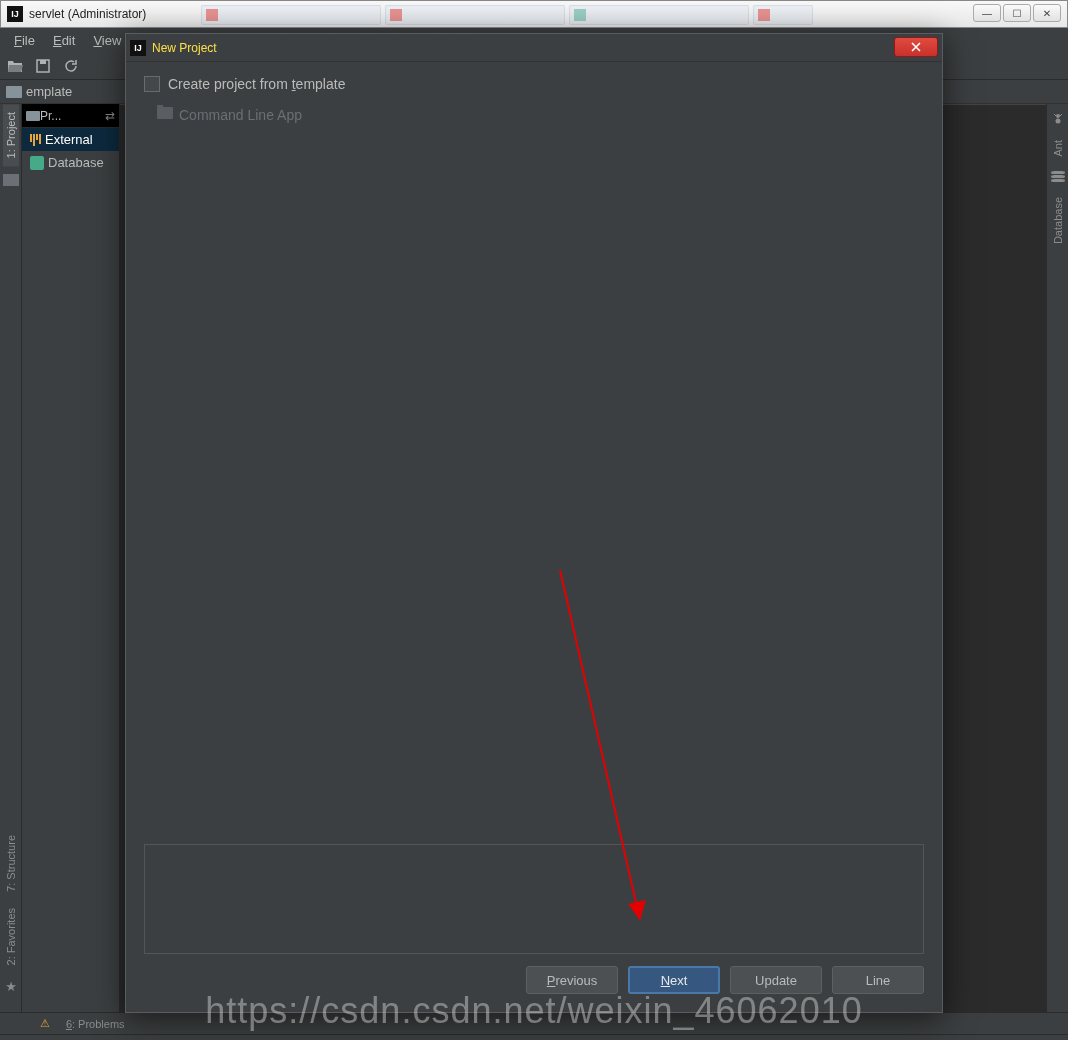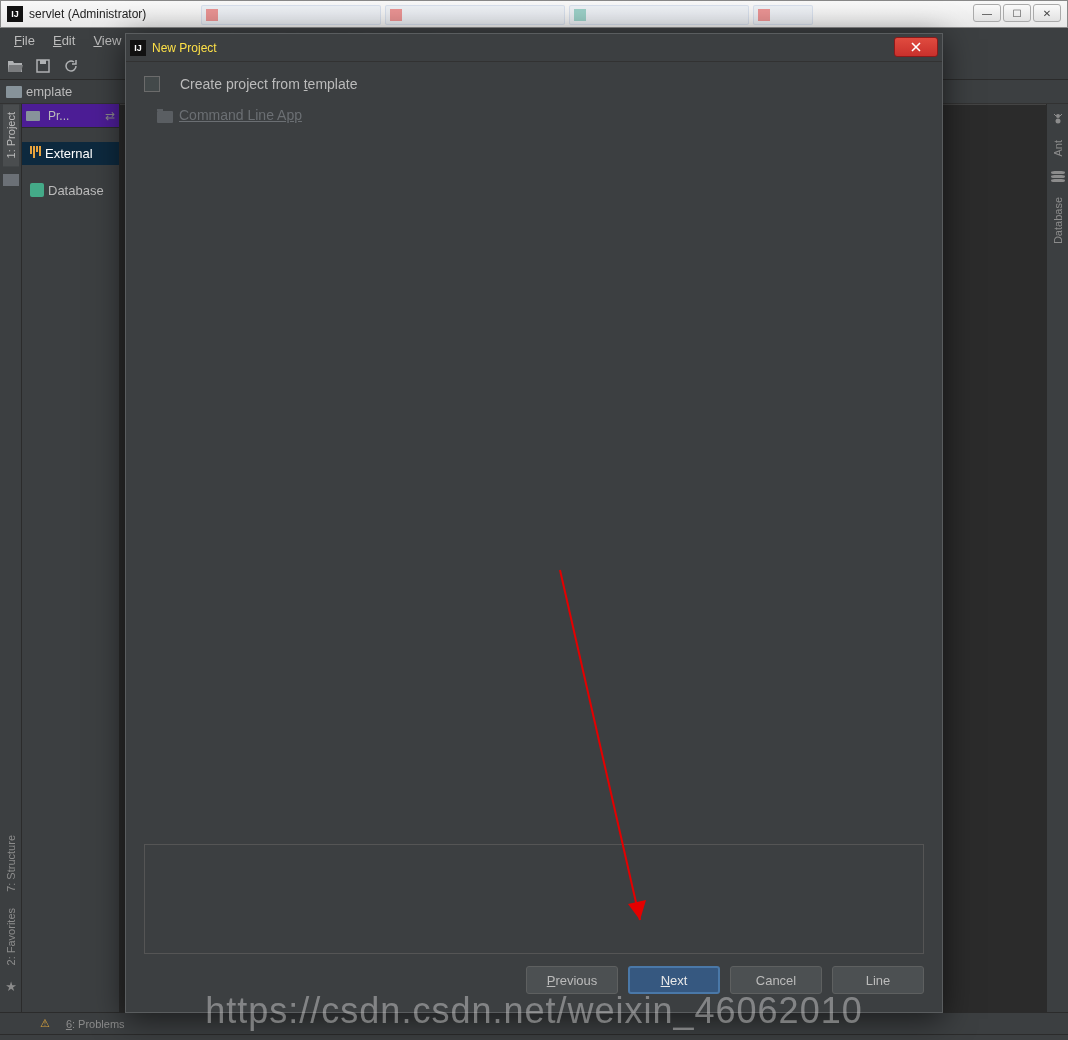--- a/index.html
+++ b/index.html
@@ -31,23 +31,23 @@
 .breadcrumb .crumb { color: #bbb; font-size: 13px; }
 
 
 .main { display: flex; height: calc(100% - 132px); position: relative; z-index: 1; }
 .left-gutter { width: 22px; background: #3c3f41; border-right: 1px solid #2b2b2b; display: flex; flex-direction: column; align-items: center; }
 .sidebar-tab { writing-mode: vertical-rl; transform: rotate(180deg); color: #8c8c8c; font-size: 11px; padding: 8px 2px; cursor: pointer; }
 .sidebar-tab.active { background: #4a4d4f; color: #bbb; }
 .left-folder-icon { width: 16px; height: 12px; background: #6b7076; margin-top: 8px; }
 
 .project-panel { width: 98px; background: #3c3f41; border-right: 1px solid #2b2b2b; overflow: hidden; }
-.panel-header { height: 24px; background: #4c1d95; border-bottom: 1px solid #2b2b2b; display: flex; align-items: center; padding: 0 4px; gap: 8px; color: #bbb; font-size: 12px; }
+.panel-header { height: 24px; background: #000000; border-bottom: 1px solid #2b2b2b; display: flex; align-items: center; padding: 0 4px; gap: 0; color: #bbb; font-size: 12px; }
 .panel-header .folder-icon { width: 14px; height: 10px; background: #87939a; border-radius: 1px; }
-.tree-item { display: flex; gap: 4px; padding: 4px 8px; color: #bbb; font-size: 13px; cursor: pointer; margin-top: 14px; }
+.tree-item { display: flex; align-items: center; gap: 4px; padding: 4px 8px; color: #bbb; font-size: 13px; cursor: pointer; }
 .tree-item.selected { background: #0d293e; color: #fff; }
 .bars-icon { display: flex; gap: 1px; }
 .bars-icon span { width: 2px; background: #e8a33d; }
 .bars-icon span:nth-child(1){height:8px}.bars-icon span:nth-child(2){height:12px}.bars-icon span:nth-child(3){height:6px}.bars-icon span:nth-child(4){height:10px}
 
 .editor-area { flex: 1; background: #2b2b2b; border-top: 1px solid #444; }
 
 .right-gutter { width: 22px; background: #3c3f41; border-left: 1px solid #2b2b2b; display: flex; flex-direction: column; align-items: center; padding-top: 8px; gap: 6px; }
 .ant-icon { width: 14px; height: 14px; color: #8c8c8c; }
 .db-icon { width: 14px; height: 12px; display: flex; flex-direction: column; }
@@ -61,24 +61,24 @@
 
 
 .modal { position: absolute; left: 125px; top: 33px; width: 818px; height: 980px; background: #3c3f41; border: 1px solid #5a5d5f; box-shadow: 0 6px 30px rgba(0,0,0,0.6); z-index: 100; display: flex; flex-direction: column; }
 .modal-titlebar { height: 28px; background: #3c3f41; display: flex; align-items: center; padding: 0 4px; border-bottom: 1px solid #323232; position: relative; }
 .modal-titlebar .app-icon { width: 16px; height: 16px; background: #111; margin-right: 6px; display: flex; align-items: center; justify-content: center; color: #fff; font-size: 9px; font-weight: bold; }
 .modal-titlebar .title { color: #fde047; font-size: 12px; }
 .modal-close { position: absolute; right: 4px; top: 3px; width: 44px; height: 20px; background: linear-gradient(#e04b3f,#c9302c); border: 1px solid #8b1a1a; border-radius: 3px; display: flex; align-items: center; justify-content: center; cursor: pointer; }
 .modal-close svg { width: 12px; height: 12px; }
 
 .modal-body { flex: 1; padding: 14px 18px; display: flex; flex-direction: column; }
-.checkbox-row { display: flex; align-items: flex-start; gap: 20px; color: #bbb; font-size: 14px; margin-bottom: 10px; }
+.checkbox-row { display: flex; align-items: flex-start; gap: 8px; color: #bbb; font-size: 14px; margin-bottom: 10px; }
 .checkbox { width: 16px; height: 16px; border: 1px solid #6b6b6b; background: #43494a; cursor: pointer; }
 .template-list { flex: 1; border: 1px solid transparent; }
-.template-item { display: flex; align-items: flex-end; gap: 6px; padding: 4px 12px; color: #6b6f73; font-size: 14px; text-decoration: underline; }
+.template-item { display: flex; align-items: flex-start; gap: 6px; padding: 4px 12px; color: #6b6f73; font-size: 14px; }
 .template-item .folder-icon { width: 16px; height: 12px; background: #5a5e62; border-radius: 1px; position: relative; }
 .template-item .folder-icon::before { content:''; position:absolute; width:6px; height:2px; background:#5a5e62; top:-2px; left:0; }
 .desc-panel { height: 110px; border: 1px solid #555; margin-bottom: 12px; background: #3c3f41; }
 .button-row { display: flex; justify-content: flex-end; gap: 10px; padding-bottom: 4px; }
 .dlg-btn { min-width: 92px; height: 28px; background: #4c5052; border: 1px solid #5e6060; color: #bbb; font-size: 13px; display: flex; align-items: center; justify-content: center; cursor: pointer; border-radius: 3px; }
 .dlg-btn.primary { background: #365880; border: 2px solid #4a78a8; color: #e8e8e8; font-weight: 500; }
 .dlg-btn u { text-decoration: underline; }
 
 
 .arrow-svg { position: absolute; left: 530px; top: 560px; z-index: 200; pointer-events: none; }
@@ -231,21 +231,21 @@
     <div class="template-list">
       <div class="template-item">
         <span class="folder-icon"></span>
         <span>Command Line App</span>
       </div>
     </div>
     <div class="desc-panel"></div>
     <div class="button-row">
       <div class="dlg-btn"><u>P</u>revious</div>
       <div class="dlg-btn primary"><u>N</u>ext</div>
-      <div class="dlg-btn">Cancel</div>
+      <div class="dlg-btn">Update</div>
       <div class="dlg-btn">Line</div>
     </div>
   </div>
 </div>
 
 <svg class="arrow-svg" width="160" height="400">
   <line x1="30" y1="10" x2="110" y2="360" stroke="#e40000" stroke-width="2"></line>
   <polygon points="110,360 98,344 116,340" fill="#e40000"></polygon>
 </svg>
 

